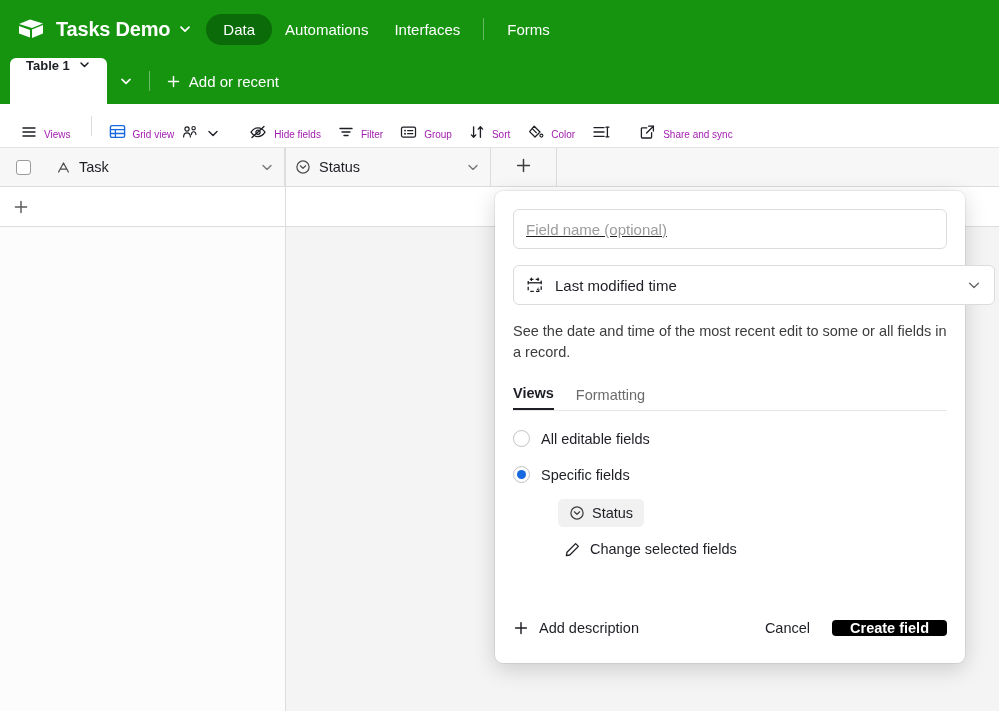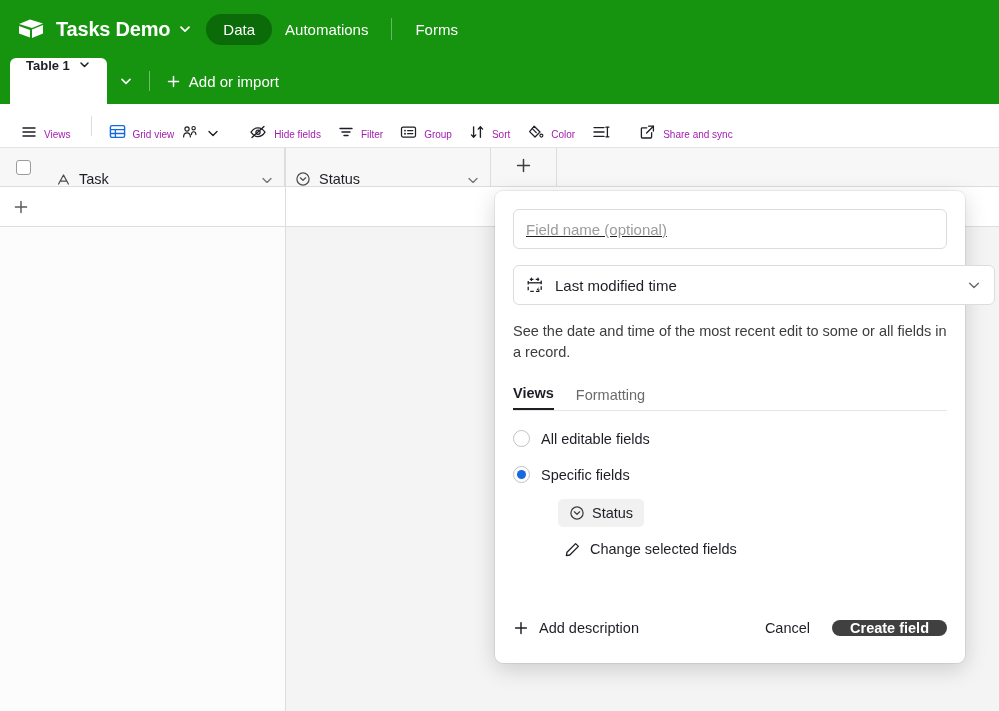--- a/index.html
+++ b/index.html
@@ -134,21 +134,21 @@
     display: flex; align-items: center; justify-content: center;
   }
   .gh-checkbox {
     width: 15px; height: 15px;
     border: 1.6px solid #9b9b9b;
     border-radius: 3px;
     background: #ffffff;
   }
   .gh-col {
     height: 39px;
-    display: flex; align-items: flex-end;
+    display: flex; align-items: center;
     border-right: 1px solid #dddddd;
     padding: 0 10px;
     font-size: 14.5px;
     color: #1d1f25;
   }
   .gh-col .col-ico { margin-right: 8px; display: flex; align-items: center; color: #4d4d4d; }
   .gh-col .col-caret { margin-left: auto; display: flex; align-items: center; color: #777; }
   .gh-col-task { width: 239px; }
   .gh-col-status { width: 206px; }
   .gh-addcol {
@@ -298,26 +298,26 @@
   .add-desc .plus { margin-right: 10px; display: flex; align-items: center; }
   .cancel-btn {
     margin-left: auto;
     font-size: 14.5px;
     color: #1d1f25;
     padding: 9px 14px;
     border-radius: 6px;
   }
   .create-btn {
     margin-left: 8px;
-    background: #404040;
+    background: #000000;
     color: #ffffff;
     font-size: 14.5px;
     font-weight: bold;
     padding: 0 18px;
-    border-radius: 14px;
+    border-radius: 4px;
     border: none;
     font-family: "Liberation Sans", sans-serif;
   }
 </style>
 </head>
 <body>
 
 <div class="topbar">
   <div class="brand-logo">
     <svg width="28" height="24" viewBox="0 0 28 24">
@@ -327,20 +327,21 @@
     </svg>
   </div>
   <div class="app-title">Tasks Demo</div>
   <div class="title-caret">
     <svg width="14" height="14" viewBox="0 0 14 14">
         <path d="M3 5.2 L7 9.2 L11 5.2" stroke="#ffffff" stroke-width="1.7" fill="none" stroke-linecap="round" stroke-linejoin="round"></path>
       </svg>
   </div>
   <div class="nav-pill">Data</div>
   <div class="nav-item">Automations</div>
+  <div class="nav-item">Interfaces</div>
   <div class="nav-divider"></div>
   <div class="nav-item">Forms</div>
 </div>
 
 <div class="tabstrip">
   <div class="tab-active">
     <span>Table 1</span>
     <span class="tab-caret">
       <svg width="13" height="13" viewBox="0 0 13 13">
           <path d="M3 5 L6.5 8.5 L10 5" stroke="#1d1f25" stroke-width="1.5" fill="none" stroke-linecap="round" stroke-linejoin="round"></path>
@@ -352,21 +353,21 @@
         <path d="M3 5.4 L7 9.4 L11 5.4" stroke="#ffffff" stroke-width="1.6" fill="none" stroke-linecap="round" stroke-linejoin="round"></path>
       </svg>
   </div>
   <div class="strip-divider"></div>
   <div class="strip-btn">
     <span class="plus-ico">
       <svg width="15" height="15" viewBox="0 0 15 15">
           <path d="M7.5 2.5 V12.5 M2.5 7.5 H12.5" stroke="#ffffff" stroke-width="1.5" stroke-linecap="round"></path>
         </svg>
     </span>
-    <span>Add or import</span>
+    <span>Add or recent</span>
   </div>
 </div>
 
 <div class="toolbar">
   <div class="tb-item">
     <span class="ico">
       <svg width="16" height="16" viewBox="0 0 16 16">
           <path d="M2 4 H14 M2 8 H14 M2 12 H14" stroke="#1d1f25" stroke-width="1.4" stroke-linecap="round"></path>
         </svg>
     </span>

